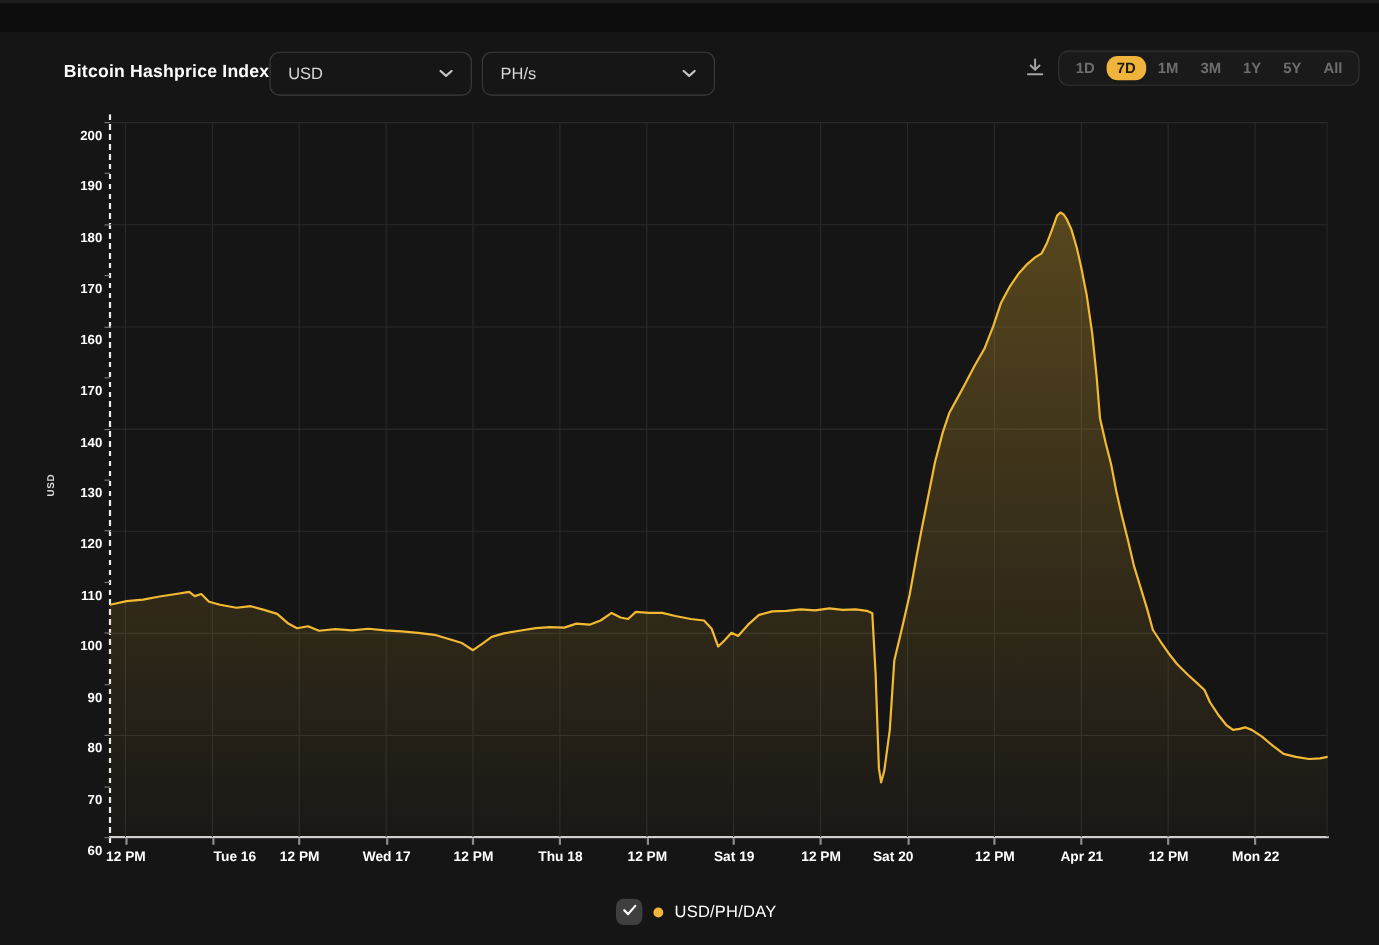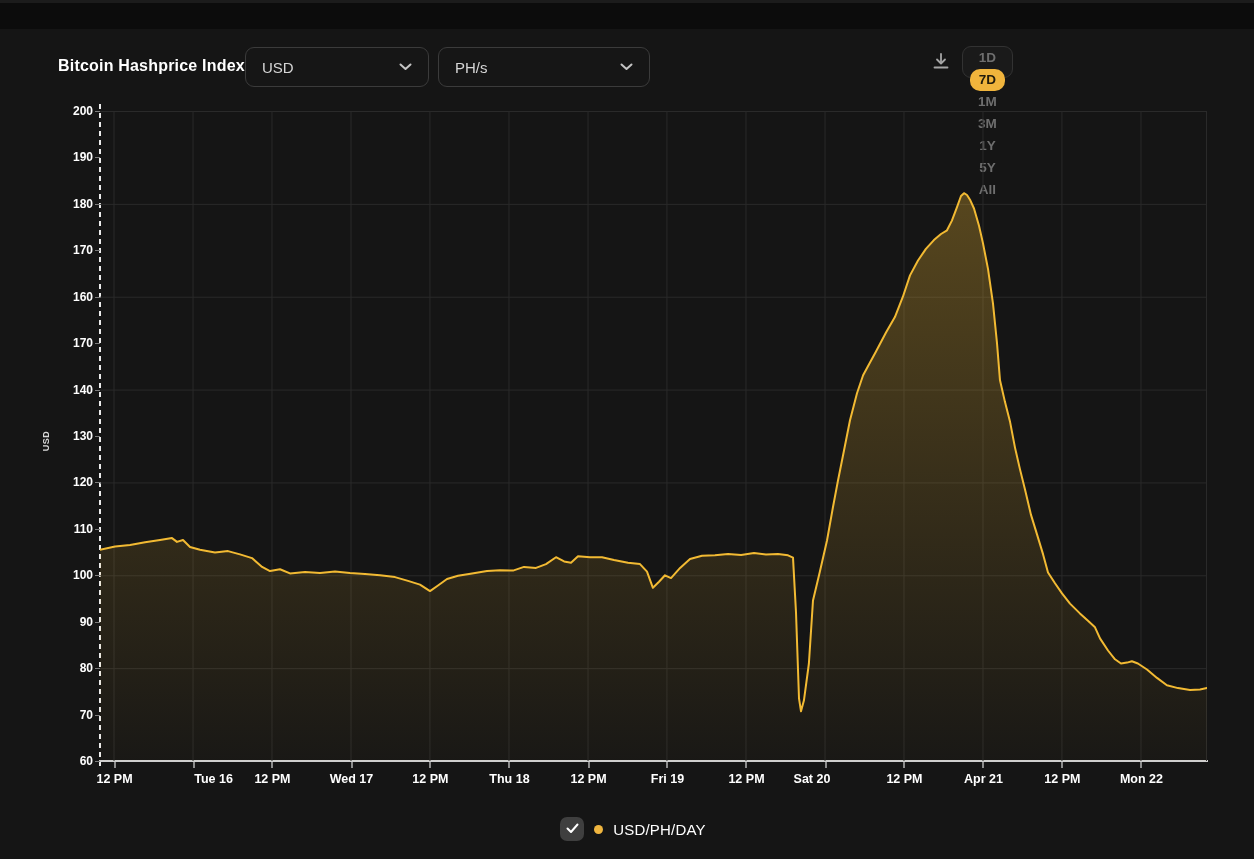--- a/index.html
+++ b/index.html
@@ -29,21 +29,21 @@
   #currency-select { left:245px; width:184px; }
   #unit-select     { left:438px; width:212px; }
 
   .download-btn {
     position:absolute; left:928px; top:50px; width:26px; height:26px;
     display:flex; align-items:center; justify-content:center; cursor:pointer;
   }
   .range-group {
     position:absolute; left:962px; top:46px; height:32px;
     background:#1a1a1a; border:1px solid #323232; border-radius:9px;
-    display:flex; align-items:center; padding:0 5px;flex-direction:column;
+    display:flex; align-items:center; padding:0 5px;
   }
   .range-btn {
     padding:3px 9px; margin:0 1px; font-size:13.5px; font-weight:bold;
     color:#6e6e6e; border-radius:10px; cursor:pointer; line-height:16px;
   }
   .range-btn.active { background:#f0b43c; color:#221c0c; }
 
   
   .y-axis-dash {
     position:absolute; left:99px; top:104px; width:2px; height:666px;
@@ -53,21 +53,21 @@
     position:absolute; left:99px; top:760px; width:1109px; height:2px;
     background:#cfcfcf;
   }
   .x-tick { position:absolute; top:762px; width:2px; height:6px; background:#8d8d8d; }
   .x-label {
     position:absolute; top:772px; transform:translateX(-50%);
     color:#ffffff; font-size:12.5px; font-weight:bold; white-space:nowrap;
   }
   .y-label {
     position:absolute; transform:translateY(-50%); right:1161px;
-    color:#ffffff; font-size:12px; font-weight:bold;
+    color:#ffffff; font-size:12px; font-weight:bold;margin-top:12px;
   }
   .y-tick { position:absolute; left:95px; width:5px; height:1px; background:#7d7d7d; }
   .y-axis-title {
     position:absolute; left:36px; top:436px; transform:rotate(-90deg);
     transform-origin:center; color:#d9d9d9; font-size:9px; font-weight:bold;
     letter-spacing:.5px;
   }
   #plot { position:absolute; left:100px; top:111px; width:1107px; height:650px; }
 
   .legend {
@@ -170,21 +170,21 @@
     <div class="x-label" style="left: 272.471px;">12 PM</div>
     <div class="x-tick" style="left: 350.51px;"></div>
     <div class="x-label" style="left: 351.51px;">Wed 17</div>
     <div class="x-tick" style="left: 429.44px;"></div>
     <div class="x-label" style="left: 430.44px;">12 PM</div>
     <div class="x-tick" style="left: 508.479px;"></div>
     <div class="x-label" style="left: 509.479px;">Thu 18</div>
     <div class="x-tick" style="left: 587.519px;"></div>
     <div class="x-label" style="left: 588.519px;">12 PM</div>
     <div class="x-tick" style="left: 666.448px;"></div>
-    <div class="x-label" style="left: 667.448px;">Fri 19</div>
+    <div class="x-label" style="left: 667.448px;">Sat 19</div>
     <div class="x-tick" style="left: 745.488px;"></div>
     <div class="x-label" style="left: 746.488px;">12 PM</div>
     <div class="x-tick" style="left: 824.528px;"></div>
     <div class="x-label" style="left: 812px;">Sat 20</div>
     <div class="x-tick" style="left: 903.457px;"></div>
     <div class="x-label" style="left: 904.457px;">12 PM</div>
     <div class="x-tick" style="left: 982.497px;"></div>
     <div class="x-label" style="left: 983.497px;">Apr 21</div>
     <div class="x-tick" style="left: 1061.43px;"></div>
     <div class="x-label" style="left: 1062.43px;">12 PM</div>

